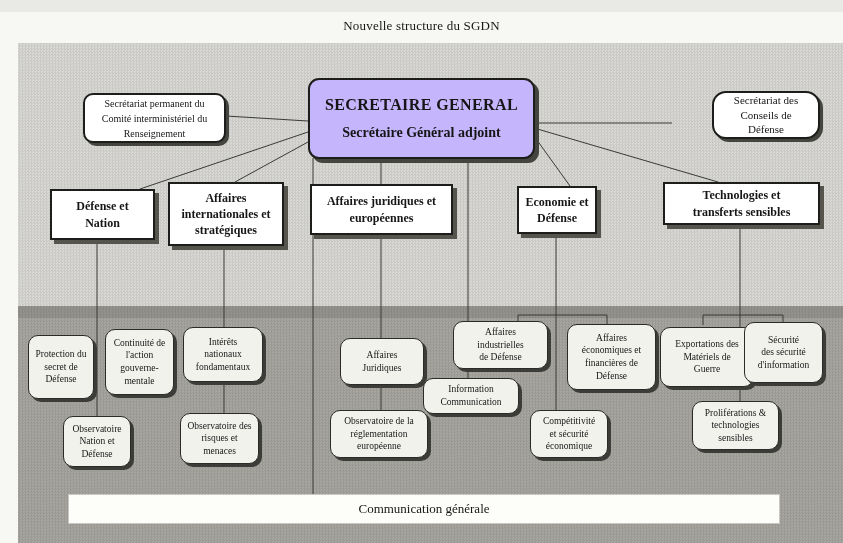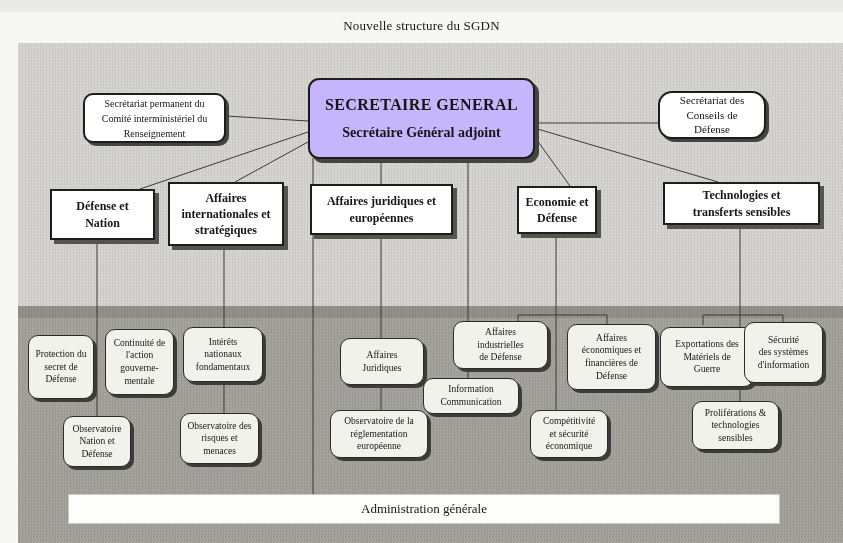--- a/index.html
+++ b/index.html
@@ -98,21 +98,21 @@
 
   <div class="box sg" style="left:308px;top:66px;width:227px;height:81px">
     <span class="l1">SECRETAIRE GENERAL</span>
     <span class="l2">Secrétaire Général adjoint</span>
   </div>
 
   <div class="box round1" style="left:83px;top:81px;width:143px;height:50px">Secrétariat permanent du
 Comité interministériel du
 Renseignement</div>
 
-  <div class="box round1 right" style="left:658px;top:79px;width:108px;height:48px">Secrétariat des
+  <div class="box round1 right" style="left:712px;top:79px;width:108px;height:48px">Secrétariat des
 Conseils de
 Défense</div>
 
   <div class="box tier2" style="left:50px;top:177px;width:105px;height:51px">Défense et
 Nation</div>
   <div class="box tier2" style="left:168px;top:170px;width:116px;height:64px">Affaires
 internationales et
 stratégiques</div>
   <div class="box tier2" style="left:310px;top:172px;width:143px;height:51px">Affaires juridiques et
 européennes</div>
@@ -139,34 +139,34 @@
   <div class="box unit" style="left:423px;top:366px;width:96px;height:36px">Information
 Communication</div>
   <div class="box unit" style="left:567px;top:312px;width:89px;height:66px">Affaires
 économiques et
 financières de
 Défense</div>
   <div class="box unit" style="left:660px;top:315px;width:94px;height:60px">Exportations des
 Matériels de
 Guerre</div>
   <div class="box unit" style="left:744px;top:310px;width:79px;height:61px">Sécurité
-des systèmes
+des sécurité
 d'information</div>
 
   <div class="box unit" style="left:63px;top:404px;width:68px;height:51px">Observatoire
 Nation et
 Défense</div>
   <div class="box unit" style="left:180px;top:401px;width:79px;height:51px">Observatoire des
 risques et
 menaces</div>
   <div class="box unit" style="left:330px;top:398px;width:98px;height:48px">Observatoire de la
 réglementation
 européenne</div>
   <div class="box unit" style="left:530px;top:398px;width:78px;height:48px">Compétitivité
 et sécurité
 économique</div>
   <div class="box unit" style="left:692px;top:389px;width:87px;height:49px">Proliférations &amp;
 technologies
 sensibles</div>
 
-  <div class="box admin-bar" style="left:68px;top:482px;width:712px;height:30px">Administration générale</div>
+  <div class="box admin-bar" style="left:68px;top:482px;width:712px;height:30px">Communication générale</div>
 
 </div>
 
 </body></html>

